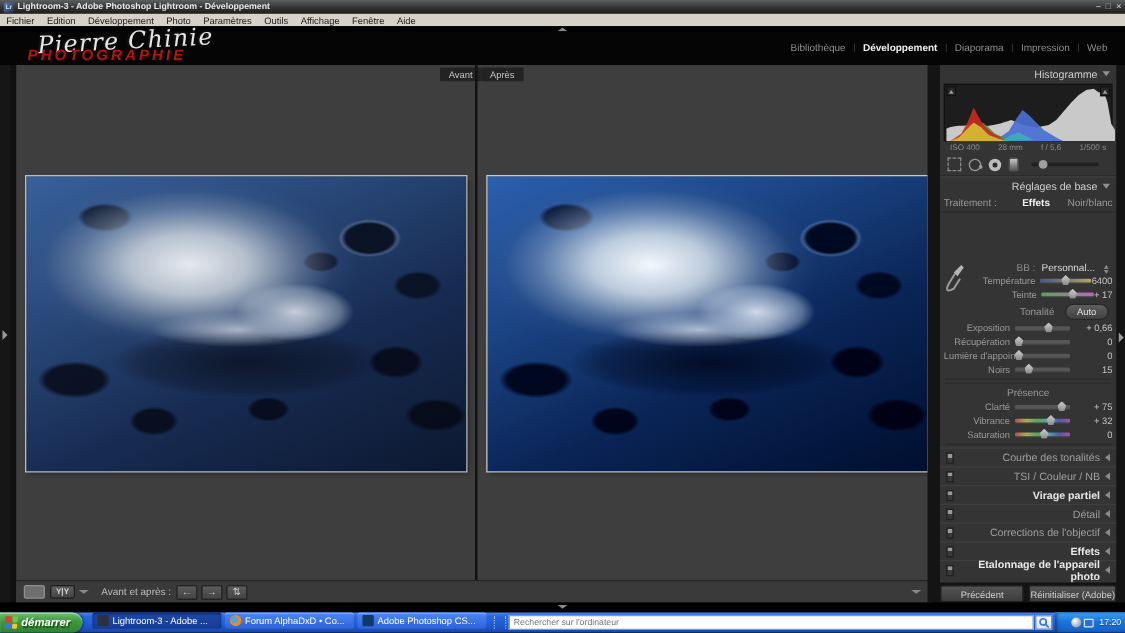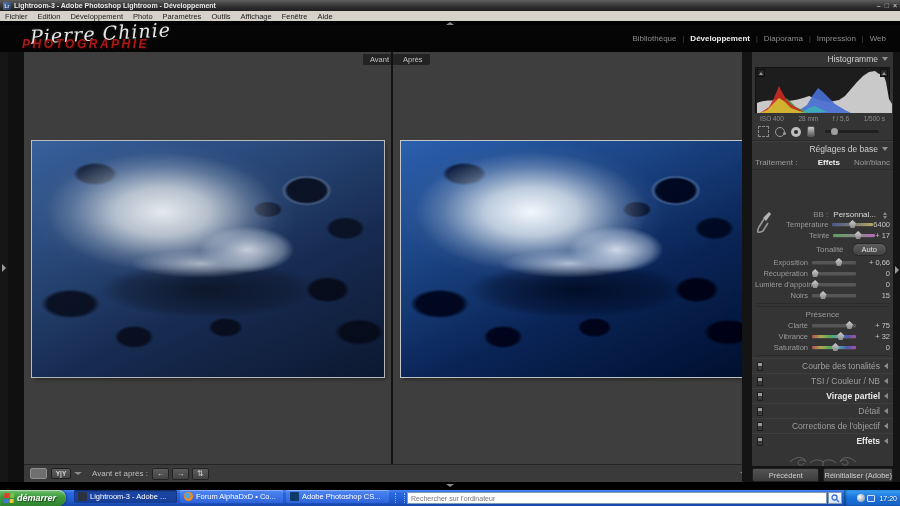--- a/index.html
+++ b/index.html
@@ -42,21 +42,21 @@
   #modules{position:absolute;right:14px;top:0;height:27px;display:flex;align-items:center;
     gap:6px;font-size:8px;}
   #modules .mod{color:#8f8f8f;}
   #modules .mod.active{color:#f0f0f0;font-weight:bold;}
   #modules .sep{color:#4c4c4c;font-size:7px;}
 
   
   #main{position:absolute;left:0;top:52px;width:900px;height:430px;background:#101010;}
   #left-edge{position:absolute;left:0;top:0;width:8px;height:430px;background:#161616;}
   #left-edge .tri-right{position:absolute;left:2px;top:212px;}
-  #content{position:absolute;left:24px;top:0;width:734px;height:430px;background:#3e3e3e;}
+  #content{position:absolute;left:13px;top:0;width:734px;height:430px;background:#3e3e3e;}
   #pane-divider{position:absolute;left:367px;top:0;width:2px;height:412px;background:#121212;}
   .view-label{position:absolute;top:2px;height:11px;background:#232323;color:#c3c3c3;
     font-size:7.5px;padding:1px 7px;border-radius:1px;}
   #label-before{left:339px;}
   #label-after{left:372px;}
 
   
   .photo{position:absolute;top:89px;width:352px;height:236px;
     outline:1px solid rgba(230,232,235,.75);box-shadow:2px 2px 4px rgba(0,0,0,.45);
     background:
@@ -455,20 +455,25 @@
           <div class="cpanel">
             <span class="ptoggle"></span>
             <span class="plabel">Corrections de l'objectif</span>
             <span class="arrow-col"></span>
           </div>
           <div class="cpanel">
             <span class="ptoggle"></span>
             <span class="plabel bright">Effets</span>
             <span class="arrow-col"></span>
           </div>
+          <div class="cpanel">
+            <span class="ptoggle"></span>
+            <span class="plabel bright">Etalonnage de l'appareil photo</span>
+            <span class="arrow-col"></span>
+          </div>
         </div>
 
       <div id="flourish">
         <svg width="70" height="20" viewBox="0 0 70 20">
           <g fill="none" stroke="#8a8a8a" stroke-width="1">
             <path d="M2,8 C8,2 16,2 18,8 C16,5 10,5 10,9 C10,12 15,12 16,9"></path>
             <path d="M68,8 C62,2 54,2 52,8 C54,5 60,5 60,9 C60,12 55,12 54,9"></path>
             <path d="M22,9 C26,5 32,5 35,8 C38,5 44,5 48,9"></path>
             <path d="M35,8 L35,17 M31,12 C33,14 37,14 39,12"></path>
           </g>

